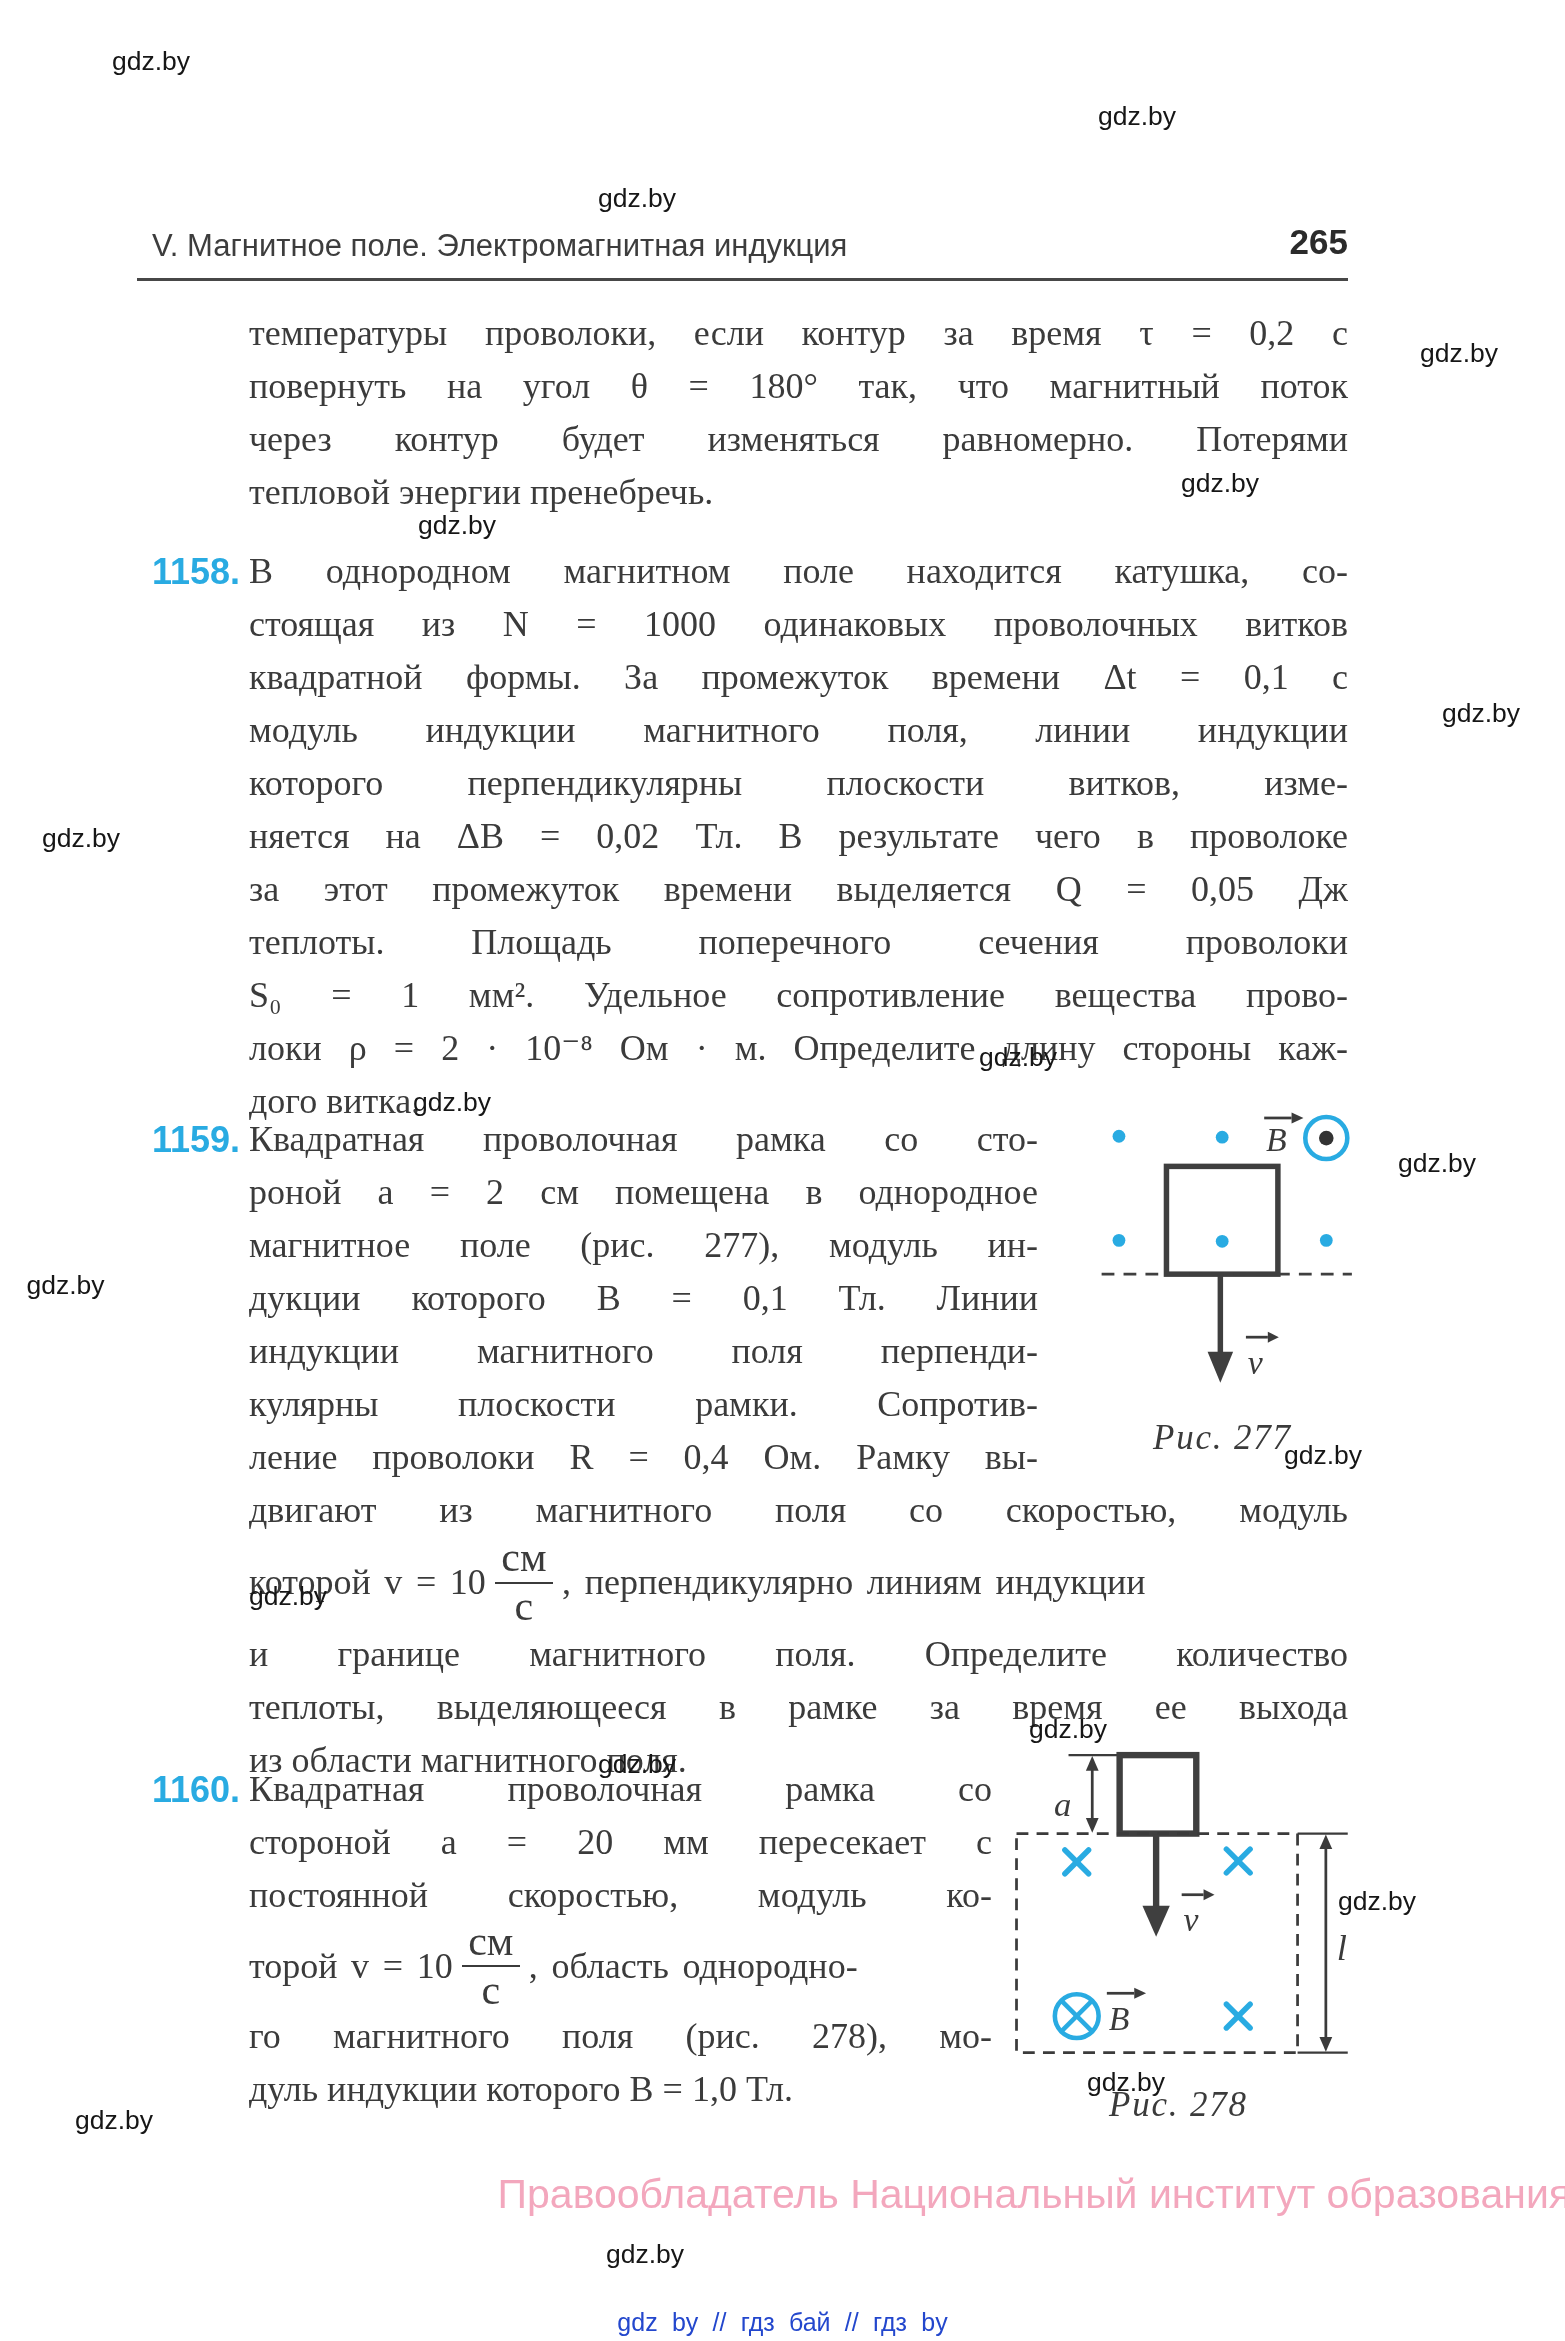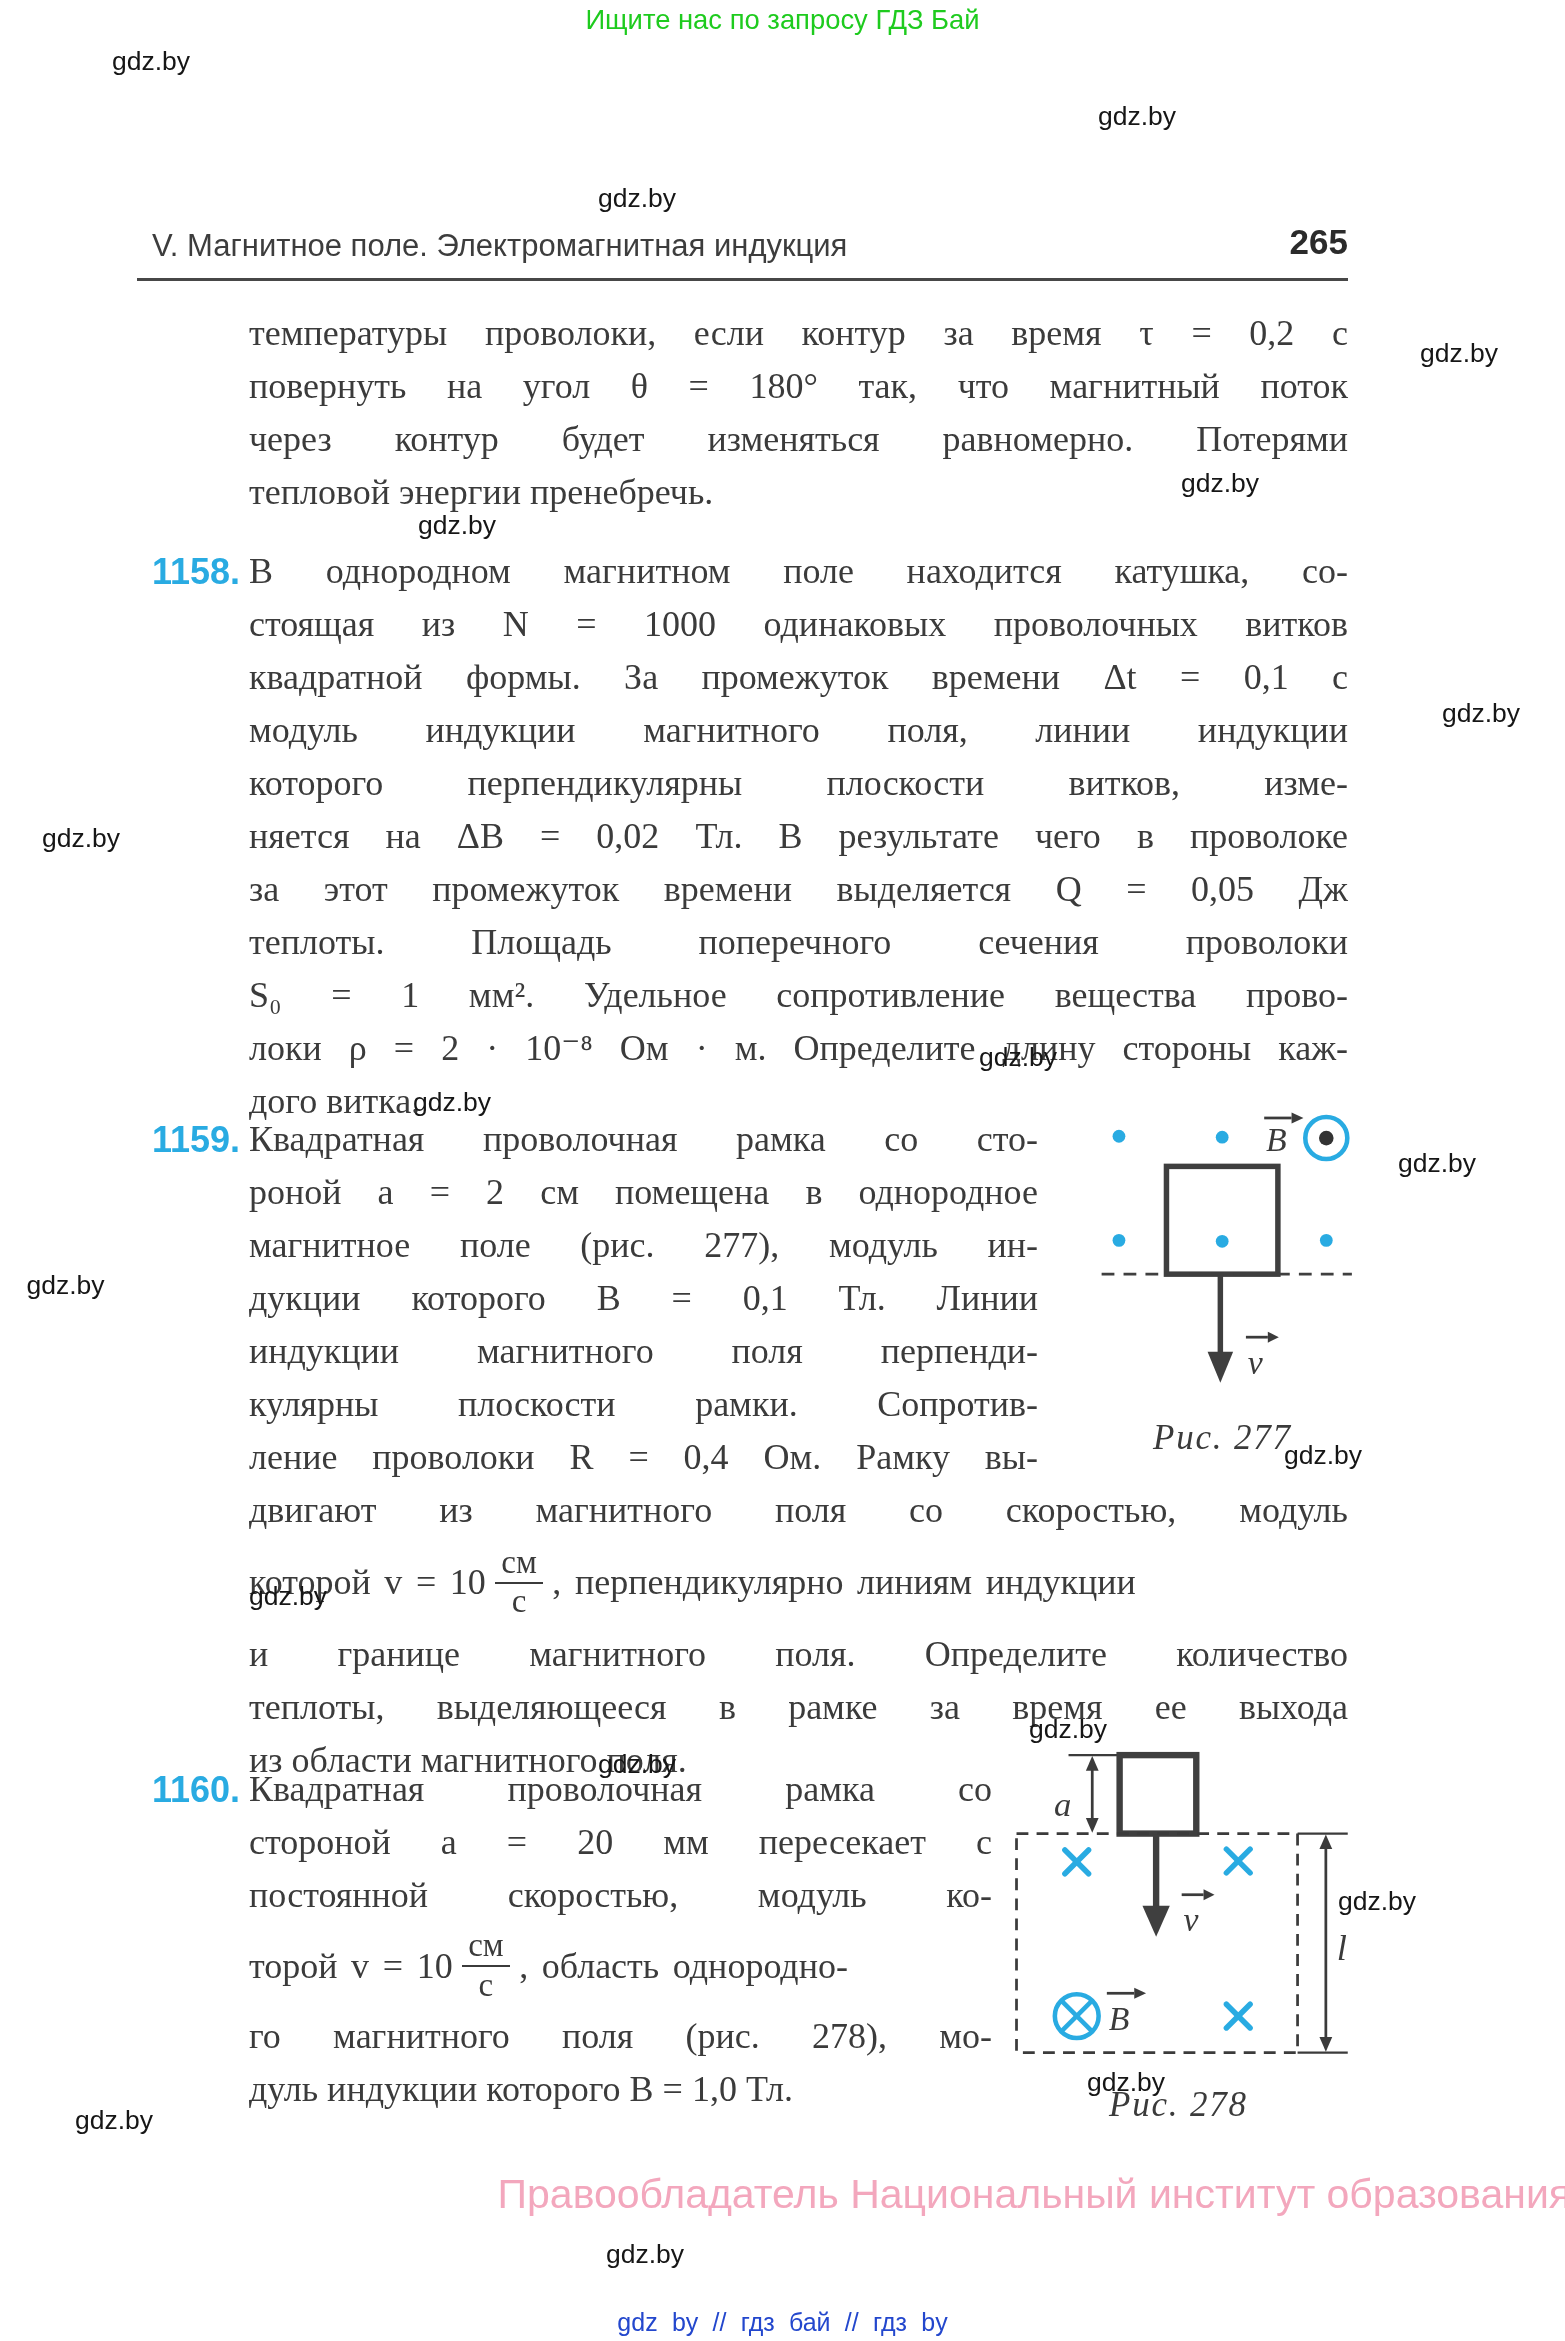--- a/index.html
+++ b/index.html
@@ -34,21 +34,21 @@
   }
   .textcol{position:absolute;font-size:36px;line-height:53px;color:var(--ink);}
   .textcol div{height:53px;overflow:visible;}
   .jl{text-align:justify;text-align-last:justify;}
   .ll{text-align:left;}
   .fracline{display:flex;align-items:center;text-align:left;word-spacing:4.6px;}
   .fl-1159{height:91px !important;}
   .fl-1160{height:88px !important;}
   .frac{
     display:inline-flex;flex-direction:column;align-items:center;
-    font-size:33px;line-height:1.08;margin:0 9.1px;
+    font-size:42px;line-height:1.08;margin:0 9.1px;
   }
   .frac .num{border-bottom:2.7px solid var(--ink);padding:0 6.4px 0.9px;}
   .frac .den{padding-top:0.9px;}
   .wm{
     position:absolute;font-family:"Liberation Sans","DejaVu Sans",sans-serif;
     font-size:26.5px;color:var(--wm);white-space:nowrap;
   }
   .fig{position:absolute;}
   .figcap{
     position:absolute;font-style:italic;font-size:35px;color:var(--ink);
@@ -64,21 +64,20 @@
   .links{
     position:absolute;top:2308px;left:0;width:100%;text-align:center;
     font-family:"Liberation Sans","DejaVu Sans",sans-serif;font-size:25px;color:var(--link);word-spacing:7.3px;
   }
 </style>
 </head>
 <body>
 
 <div class="page">
 
-  <div class="banner">Ищите нас по запросу ГДЗ Бай</div>
 
   <div class="hdr-title">V. Магнитное поле. Электромагнитная индукция</div>
   <div class="hdr-num">265</div>
   <div class="hdr-rule"></div>
 
   <div class="textcol" style="left:249px;top:307px;width:1099px;">
     <div class="jl">температуры проволоки, если контур за время τ = 0,2 с</div>
     <div class="jl">повернуть на угол θ = 180° так, что магнитный поток</div>
     <div class="jl">через контур будет изменяться равномерно. Потерями</div>
     <div class="ll">тепловой энергии пренебречь.</div>

